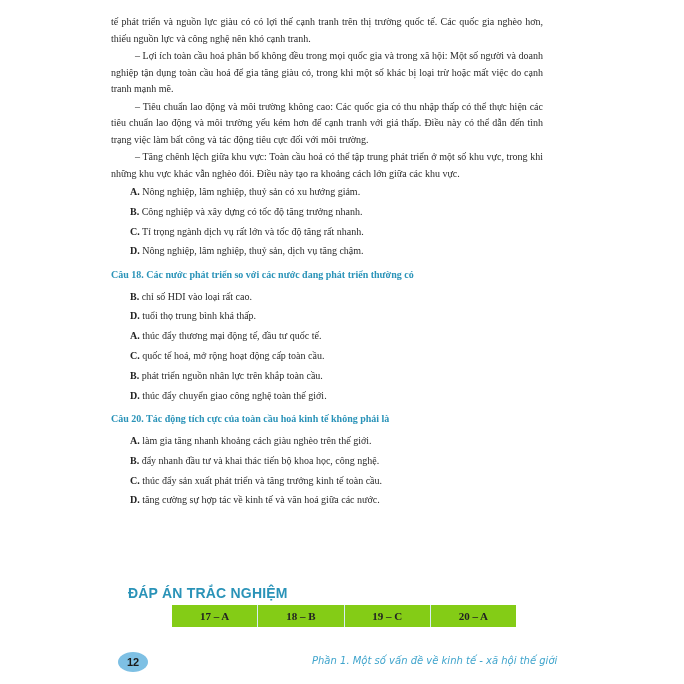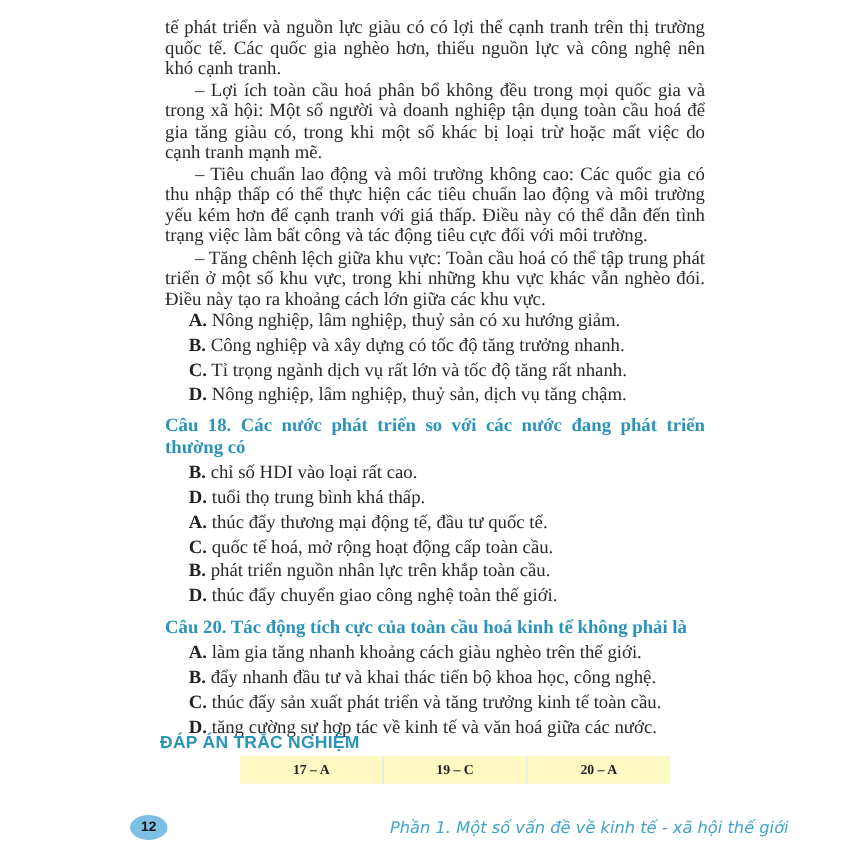--- a/index.html
+++ b/index.html
@@ -1,52 +1,52 @@
 <!DOCTYPE html>
 <html><head>
   <meta charset="utf-8">
   <style>
     html, body { margin: 0; padding: 0; background: #ffffff; }
     body { width: 684px; height: 684px; position: relative; overflow: hidden; }
     .page {
-      position: absolute; left: 132px; top: 14px; width: 432px;
-      font-family: "Liberation Serif", serif; font-size: 15px; color: #2a2a2a;
+      position: absolute; left: 111px; top: 14px; width: 432px;
+      font-family: "Liberation Serif", serif; font-size: 10px; color: #2a2a2a;
       line-height: 16.5px;
     }
     .para { margin: 0; text-align: justify; }
     .para.indent { text-indent: 24px; margin-top: 1px; }
     .q {
       color: #2a93b8; font-weight: bold; margin: 6px 0 3px 0; text-align: justify;
     }
     .opt { margin: 0 0 0 19px; line-height: 19.8px; }
     .opt b { font-weight: bold; color: #222; }
     .ans-title {
       position: absolute; left: 128px; top: 585px;
       font-family: "Liberation Sans", sans-serif; font-weight: bold; font-size: 14px;
       color: #2a93b8; letter-spacing: 0.2px;
     }
     .ans-table {
       position: absolute; left: 172px; top: 605px; width: 344px; height: 22px;
-      display: flex; background: #fef9c3; margin-left: 20px;
+      display: flex; background: #84cc16;
     }
     .ans-cell {
       flex: 1; display: flex; align-items: center; justify-content: center;
       font-family: "Liberation Serif", serif; font-weight: bold; font-size: 11px; color: #222;
       border-right: 1px solid #d8ecf7;
     }
     .ans-cell:last-child { border-right: none; }
     .pagenum {
-      position: absolute; left: 104px; top: 652px; width: 30px; height: 20px;
+      position: absolute; left: 118px; top: 652px; width: 30px; height: 20px;
       border-radius: 50%; background: #7ec0e4;
       display: flex; align-items: center; justify-content: center;
       font-family: "Liberation Sans", sans-serif; font-weight: bold; font-size: 11px; color: #1a1a1a;
     }
     .footer-title {
       position: absolute; left: 312px; top: 655px;
-      font-family: "DejaVu Sans", sans-serif; font-style: italic; font-size: 13px;
+      font-family: "DejaVu Sans", sans-serif; font-style: italic; font-size: 10px;
       color: #3fa4cc;
     }
   </style>
 </head>
 <body>
 
 <div class="page">
   <p class="para">tế phát triển và nguồn lực giàu có có lợi thế cạnh tranh trên thị trường quốc tế. Các quốc gia nghèo hơn, thiếu nguồn lực và công nghệ nên khó cạnh tranh.</p>
   <p class="para indent">– Lợi ích toàn cầu hoá phân bổ không đều trong mọi quốc gia và trong xã hội: Một số người và doanh nghiệp tận dụng toàn cầu hoá để gia tăng giàu có, trong khi một số khác bị loại trừ hoặc mất việc do cạnh tranh mạnh mẽ.</p>
   <p class="para indent">– Tiêu chuẩn lao động và môi trường không cao: Các quốc gia có thu nhập thấp có thể thực hiện các tiêu chuẩn lao động và môi trường yếu kém hơn để cạnh tranh với giá thấp. Điều này có thể dẫn đến tình trạng việc làm bất công và tác động tiêu cực đối với môi trường.</p>
@@ -77,18 +77,19 @@
     <div class="opt"><b>A.</b><span> làm gia tăng nhanh khoảng cách giàu nghèo trên thế giới.</span></div>
     <div class="opt"><b>B.</b><span> đẩy nhanh đầu tư và khai thác tiến bộ khoa học, công nghệ.</span></div>
     <div class="opt"><b>C.</b><span> thúc đẩy sản xuất phát triển và tăng trưởng kinh tế toàn cầu.</span></div>
     <div class="opt"><b>D.</b><span> tăng cường sự hợp tác về kinh tế và văn hoá giữa các nước.</span></div>
   </div>
 </div>
 
 <div class="ans-title">ĐÁP ÁN TRẮC NGHIỆM</div>
 <div class="ans-table">
   <div class="ans-cell">17 – A</div>
+  <div class="ans-cell">18 – B</div>
   <div class="ans-cell">19 – C</div>
   <div class="ans-cell">20 – A</div>
 </div>
 
 <div class="pagenum">12</div>
 <div class="footer-title">Phần 1. Một số vấn đề về kinh tế - xã hội thế giới</div>
 
 </body></html>

